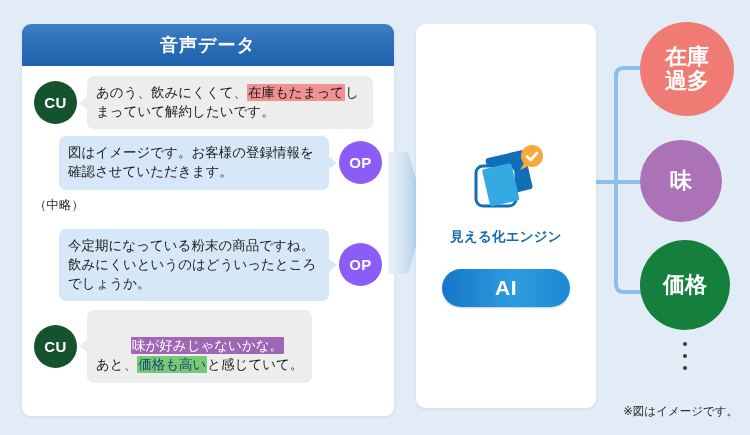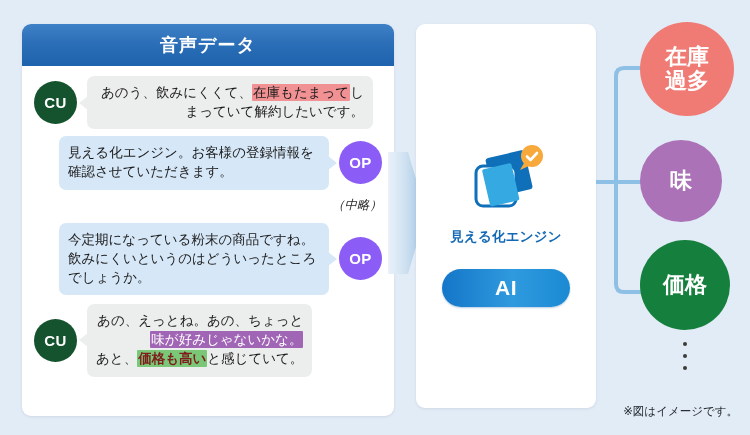--- a/index.html
+++ b/index.html
@@ -69,21 +69,21 @@
 
   .bubble {
     position: relative;
     border-radius: 7px;
     padding: 7px 9px 8px 9px;
     font-size: 13.5px;
     line-height: 1.42;
     color: #1b1b1b;
     max-width: 272px;
   }
-  .bubble.gray { background: #eceded; text-align: right; }
+  .bubble.gray { background: #eceded; }
   .bubble.blue { background: #d6e7f7; }
 
   
   .bubble.gray::before {
     content: "";
     position: absolute;
     left: -8px;
     top: 50%;
     transform: translateY(-50%);
     width: 0; height: 0;
@@ -103,28 +103,27 @@
     border-left: 9px solid #d6e7f7;
   }
 
   .msg-row.left .avatar { margin-right: 10px; }
   .msg-row.right .avatar { margin-left: 10px; }
 
   .hl { padding: 1px 1px; border-radius: 1px; }
   .hl-red { background: #f19193; }
   .hl-purple { background: #a濃; }
   .hl-purple { background: #a065b5; color: #ffffff; margin-left: 35px; }
-  .hl-green { background: #79c777; color: #7f1d1d; font-weight: bold; }
+  .hl-green { background: #79c777; color: #0c4a6e; }
 
   #omission {
-    text-align: right;
+    text-align: left;
     font-size: 12.5px;
     color: #2a2a2a;
-    margin: 3px 0 9px 0;
-    font-style: italic;
+    margin: 3px 0 15px 0;
   }
 
   
   #flow-arrow {
     position: absolute;
     left: 386px;
     top: 150px;
     width: 42px;
     height: 126px;
   }
@@ -249,40 +248,40 @@
   <div id="chat-area">
 
     <div class="msg-row left">
       <div class="avatar cu">
         <span>CU</span>
       </div>
       <div class="bubble gray" style="max-width:268px;"><span>あのう、飲みにくくて、</span><span class="hl hl-red">在庫もたまって</span><span>しまっていて解約したいです。</span></div>
     </div>
 
     <div class="msg-row right">
-      <div class="bubble blue" style="max-width:252px;"><span>見える化エンジン。お客様の登録情報を確認させていただきます。</span></div>
+      <div class="bubble blue" style="max-width:252px;"><span>図はイメージです。お客様の登録情報を確認させていただきます。</span></div>
       <div class="avatar op">
         <span>OP</span>
       </div>
     </div>
 
     <div id="omission">（中略）</div>
 
     <div class="msg-row right">
       <div class="bubble blue" style="max-width:252px;"><span>今定期になっている粉末の商品ですね。飲みにくいというのはどういったところでしょうか。</span></div>
       <div class="avatar op">
         <span>OP</span>
       </div>
     </div>
 
     <div class="msg-row left" style="margin-top:9px;">
       <div class="avatar cu">
         <span>CU</span>
       </div>
-      <div class="bubble gray" style="max-width:268px;"><span>あの、えっとね。あの、ちょっと</span><br><span class="hl hl-purple">味が好みじゃないかな。</span><br><span>あと、</span><span class="hl hl-green">価格も高い</span><span>と感じていて。</span></div>
+      <div class="bubble gray" style="max-width:268px;"><br><span class="hl hl-purple">味が好みじゃないかな。</span><br><span>あと、</span><span class="hl hl-green">価格も高い</span><span>と感じていて。</span></div>
     </div>
 
   </div>
 </div>
 
 <svg id="flow-arrow" viewBox="0 0 42 126">
   <defs>
     <linearGradient id="arrGrad" x1="0" y1="0" x2="1" y2="0">
       <stop offset="0%" stop-color="#eaf2fa"></stop>
       <stop offset="45%" stop-color="#cfe1f1"></stop>

